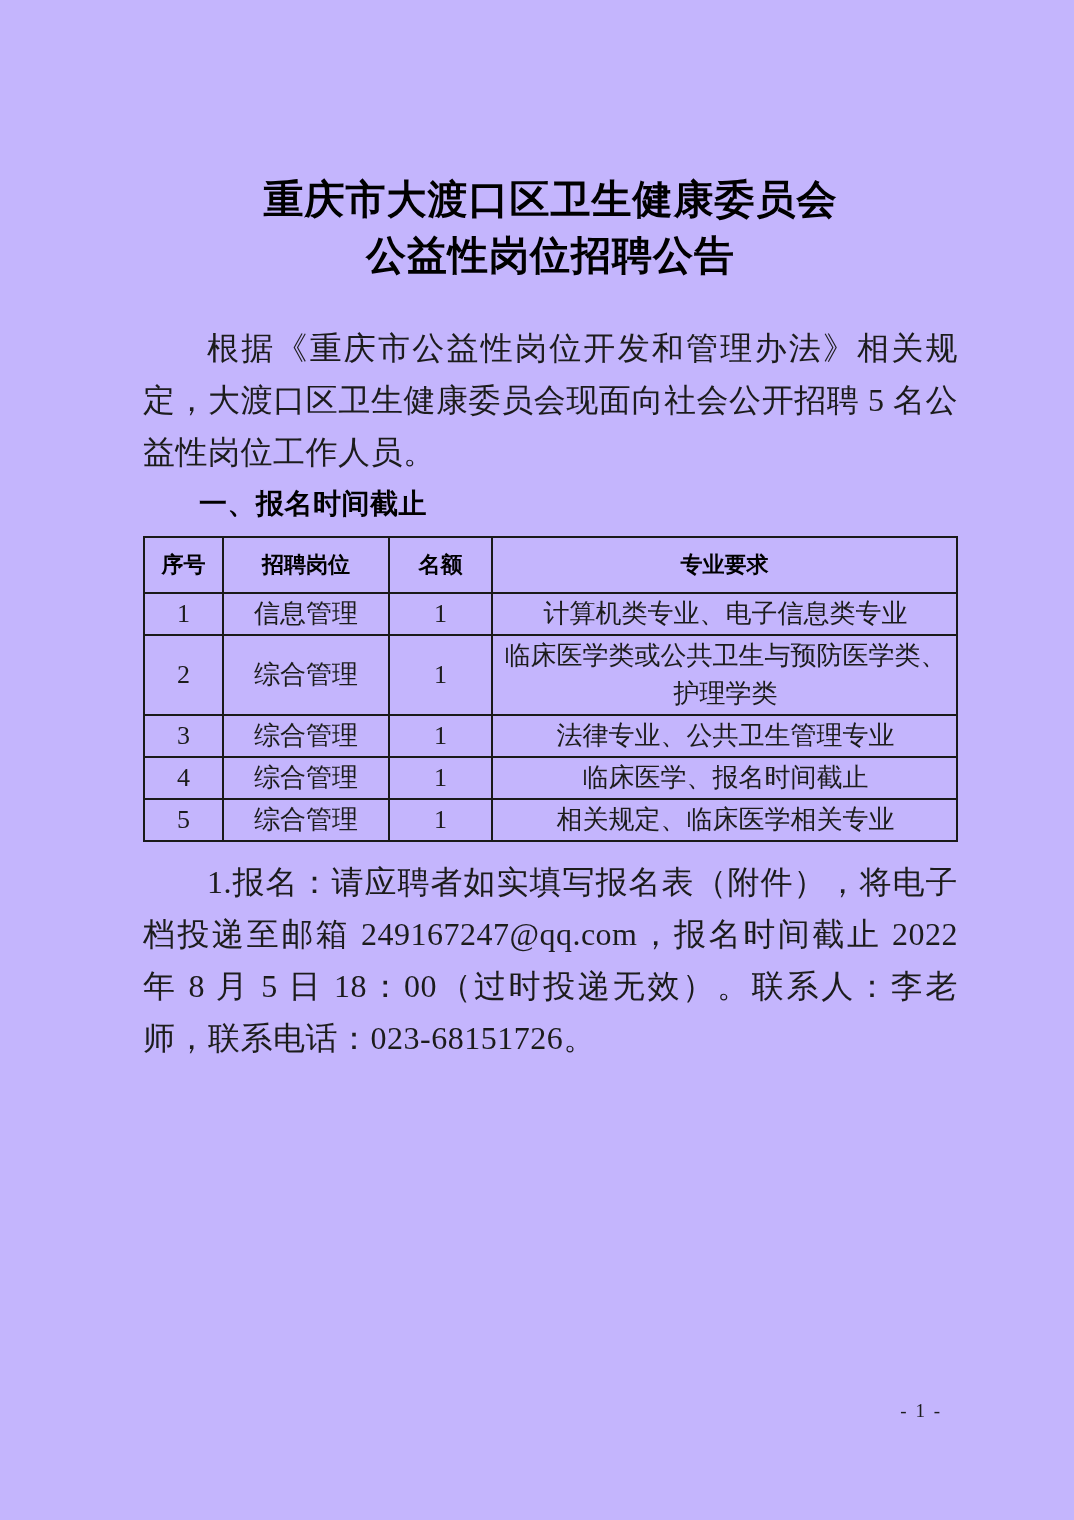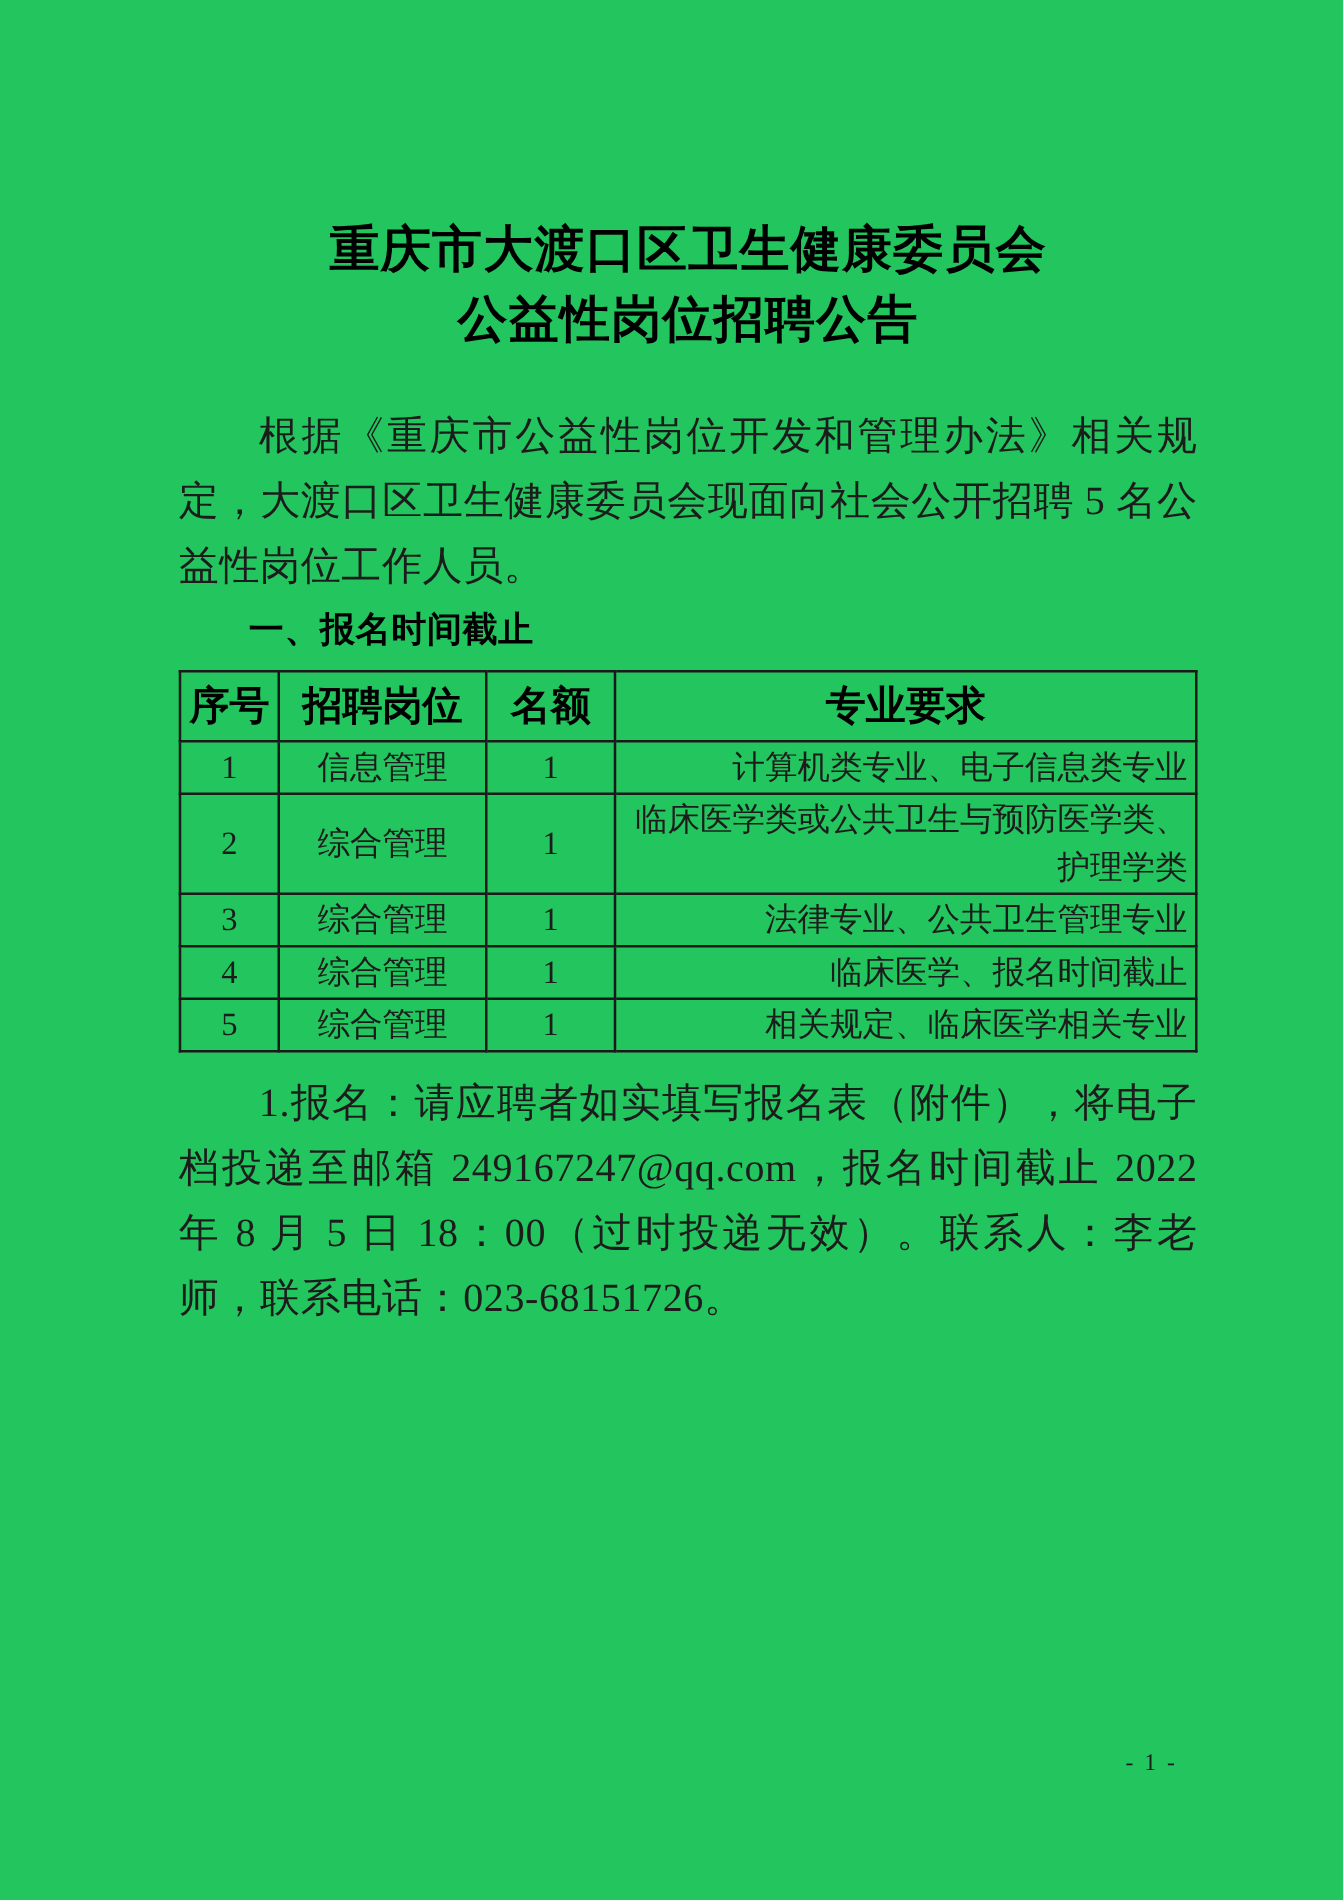--- a/index.html
+++ b/index.html
@@ -4,21 +4,21 @@
 <style>
   html, body {
     margin: 0;
     padding: 0;
     background: #ffffff;
   }
   .page {
     position: relative;
     width: 1074px;
     height: 1520px;
-    background: #22c55e;
+    background: #c4b5fd;
     overflow: hidden;
     color: #1c1c1c;
     font-family: "Liberation Serif", "DejaVu Serif", serif;
   }
   .content {
     position: absolute;
     left: 143px;
     top: 0;
     width: 815px;
   }
@@ -70,35 +70,35 @@
     margin: 6px 0 14px 0;
   }
   table.positions th,
   table.positions td {
     border: 2px solid #1a1a1a;
     padding: 0;
   }
   table.positions th {
     font-family: "Liberation Sans", "DejaVu Sans", sans-serif;
     font-weight: bold;
-    font-size: 32px;
+    font-size: 22px;
     height: 54px;
     text-align: center;
     color: #000000;
   }
   table.positions td {
     font-family: "Liberation Serif", "DejaVu Serif", serif;
     font-size: 26px;
     line-height: 38px;
     padding-top: 1px;
     padding-bottom: 1px;
     text-align: center;
   }
   table.positions td.spec-cell {
-    text-align: right;
+    text-align: center;
     padding-left: 8px;
     padding-right: 6px;
   }
   .col-no    { width: 79px; }
   .col-post  { width: 166px; }
   .col-quota { width: 103px; }
   .page-number {
     position: absolute;
     top: 1400px;
     right: 132px;

